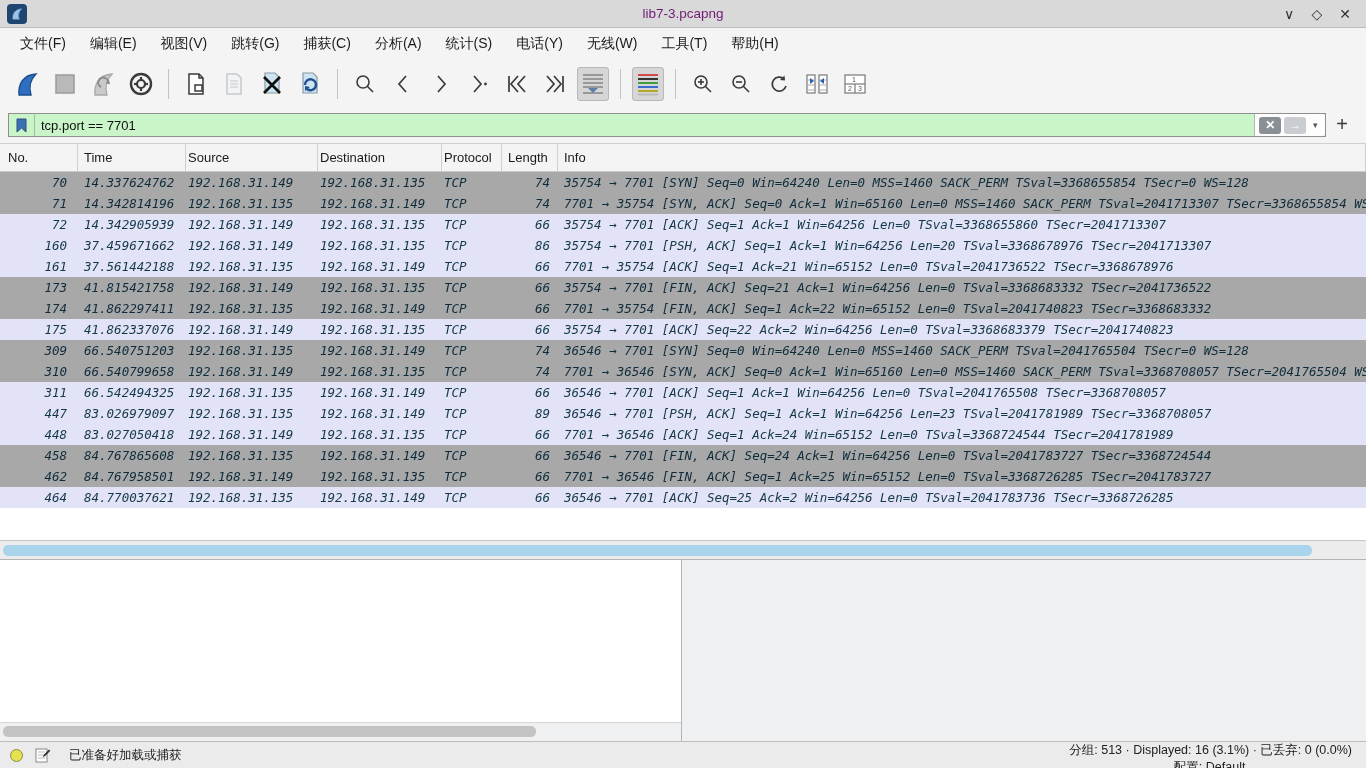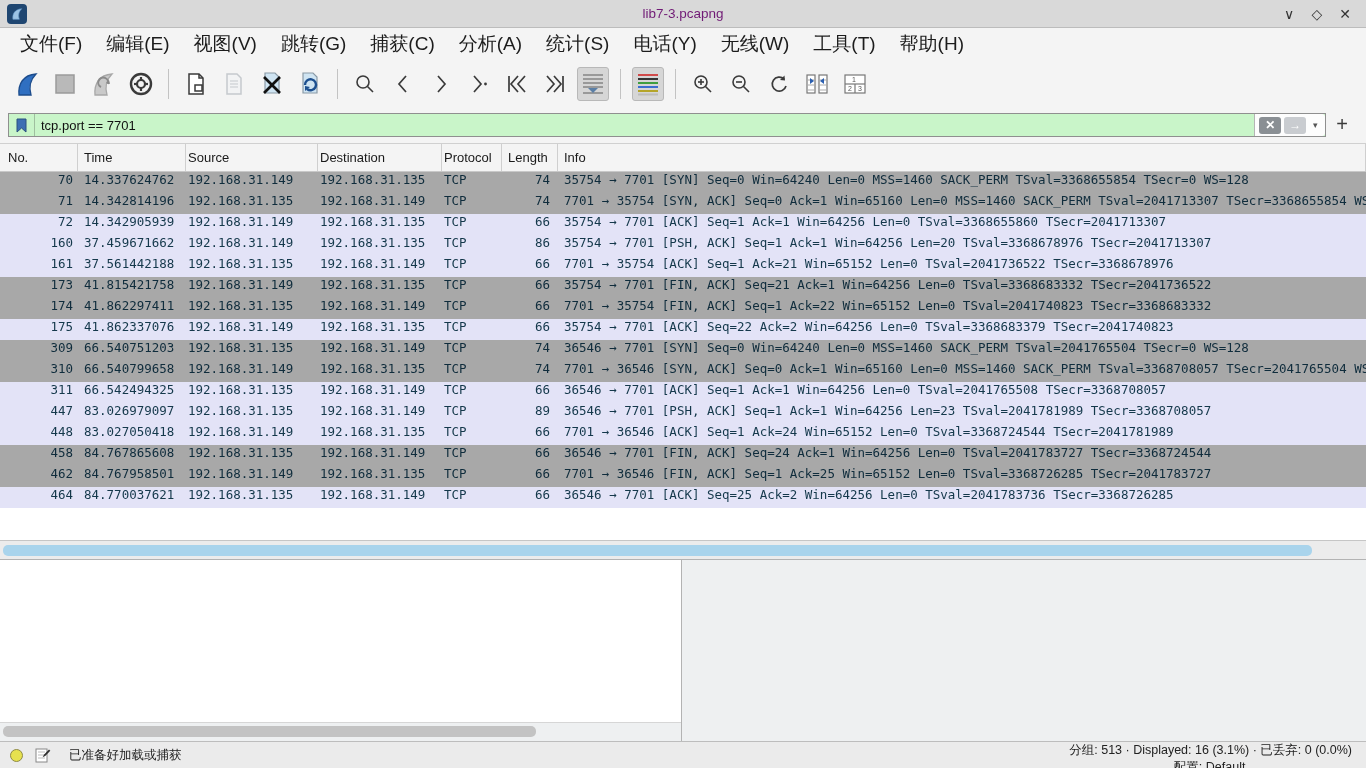--- a/index.html
+++ b/index.html
@@ -11,21 +11,21 @@
               display:flex; align-items:center; position:relative; }
   .app-logo { width:20px; height:20px; margin-left:7px; border-radius:4px;
               background:#1f4671; display:flex; align-items:center; justify-content:center; }
   .title-text { position:absolute; left:0; right:0; text-align:center; font-size:13.5px; color:#701a75; }
   .win-controls { margin-left:auto; display:flex; gap:10px; padding-right:12px; z-index:2; }
   .win-btn { font-size:14px; color:#333; width:18px; text-align:center; cursor:default; }
 
   
   .menubar { height:32px; background:#f4f4f4; display:flex; align-items:center;
              padding-left:10px; gap:4px; }
-  .menu-item { font-size:19px; padding:4px 10px; color:#1c1c1c; }
+  .menu-item { font-size:14px; padding:4px 10px; color:#1c1c1c; }
 
   
   .toolbar { height:47px; background:#f4f4f4; display:flex; align-items:center; padding-left:8px; }
   .tb-btn { width:32px; height:34px; display:flex; align-items:center; justify-content:center;
             margin:0 3px; border-radius:3px; position:relative; }
   .tb-btn.pressed { background:#d6d6d6; border:1px solid #b8b8b8; }
   .tb-sep { width:1px; height:30px; background:#c3c3c3; margin:0 8px; }
 
   
   .filterbar { height:37px; background:#f4f4f4; display:flex; align-items:center;
@@ -45,25 +45,25 @@
   .f-caret { font-size:9px; color:#555; width:12px; text-align:center; }
   .filter-add { font-size:20px; color:#3a3a3a; padding:0 10px 2px 10px; }
 
   
   .packet-area { background:#ffffff; height:396px; overflow:hidden; position:relative; }
   .plist-header { height:28px; background:#f4f4f4; border-bottom:1px solid #c8c8c8;
                   display:flex; font-size:13px; color:#1a1a1a; align-items:stretch; }
   .ph-cell { display:flex; align-items:center; padding:0 6px; border-right:1px solid #cfcfcf;
              white-space:nowrap; overflow:hidden; }
   .prow { height:21px; display:flex; font-family:"DejaVu Sans Mono", monospace;
-          font-size:12.5px; color:#14384b; align-items:flex-start; white-space:nowrap; }
+          font-size:12.5px; color:#14384b; align-items:center; white-space:nowrap;font-style:italic; }
   .prow.gray { background:#a8a8a8; color:#0f2c3c; }
   .prow.lavender { background:#e3e3f7; }
   .pc { overflow:hidden; white-space:nowrap; flex:none; }
-  .c-no   { width:78px;  text-align:right; padding-right:5px; }
+  .c-no   { width:78px;  text-align:right; padding-right:11px; }
   .c-time { width:108px; padding-left:6px; }
   .c-src  { width:132px; padding-left:2px; }
   .c-dst  { width:124px; padding-left:2px; }
   .c-pro  { width:60px;  padding-left:2px; }
   .c-len  { width:56px;  text-align:right; padding-right:8px; }
   .c-info { flex:1 1 auto; padding-left:6px; }
   .ph-cell.c-no { text-align:left; padding-left:8px; justify-content:flex-start; }
   .ph-cell.c-len { justify-content:flex-start; text-align:left; padding-left:6px; }
 
   

